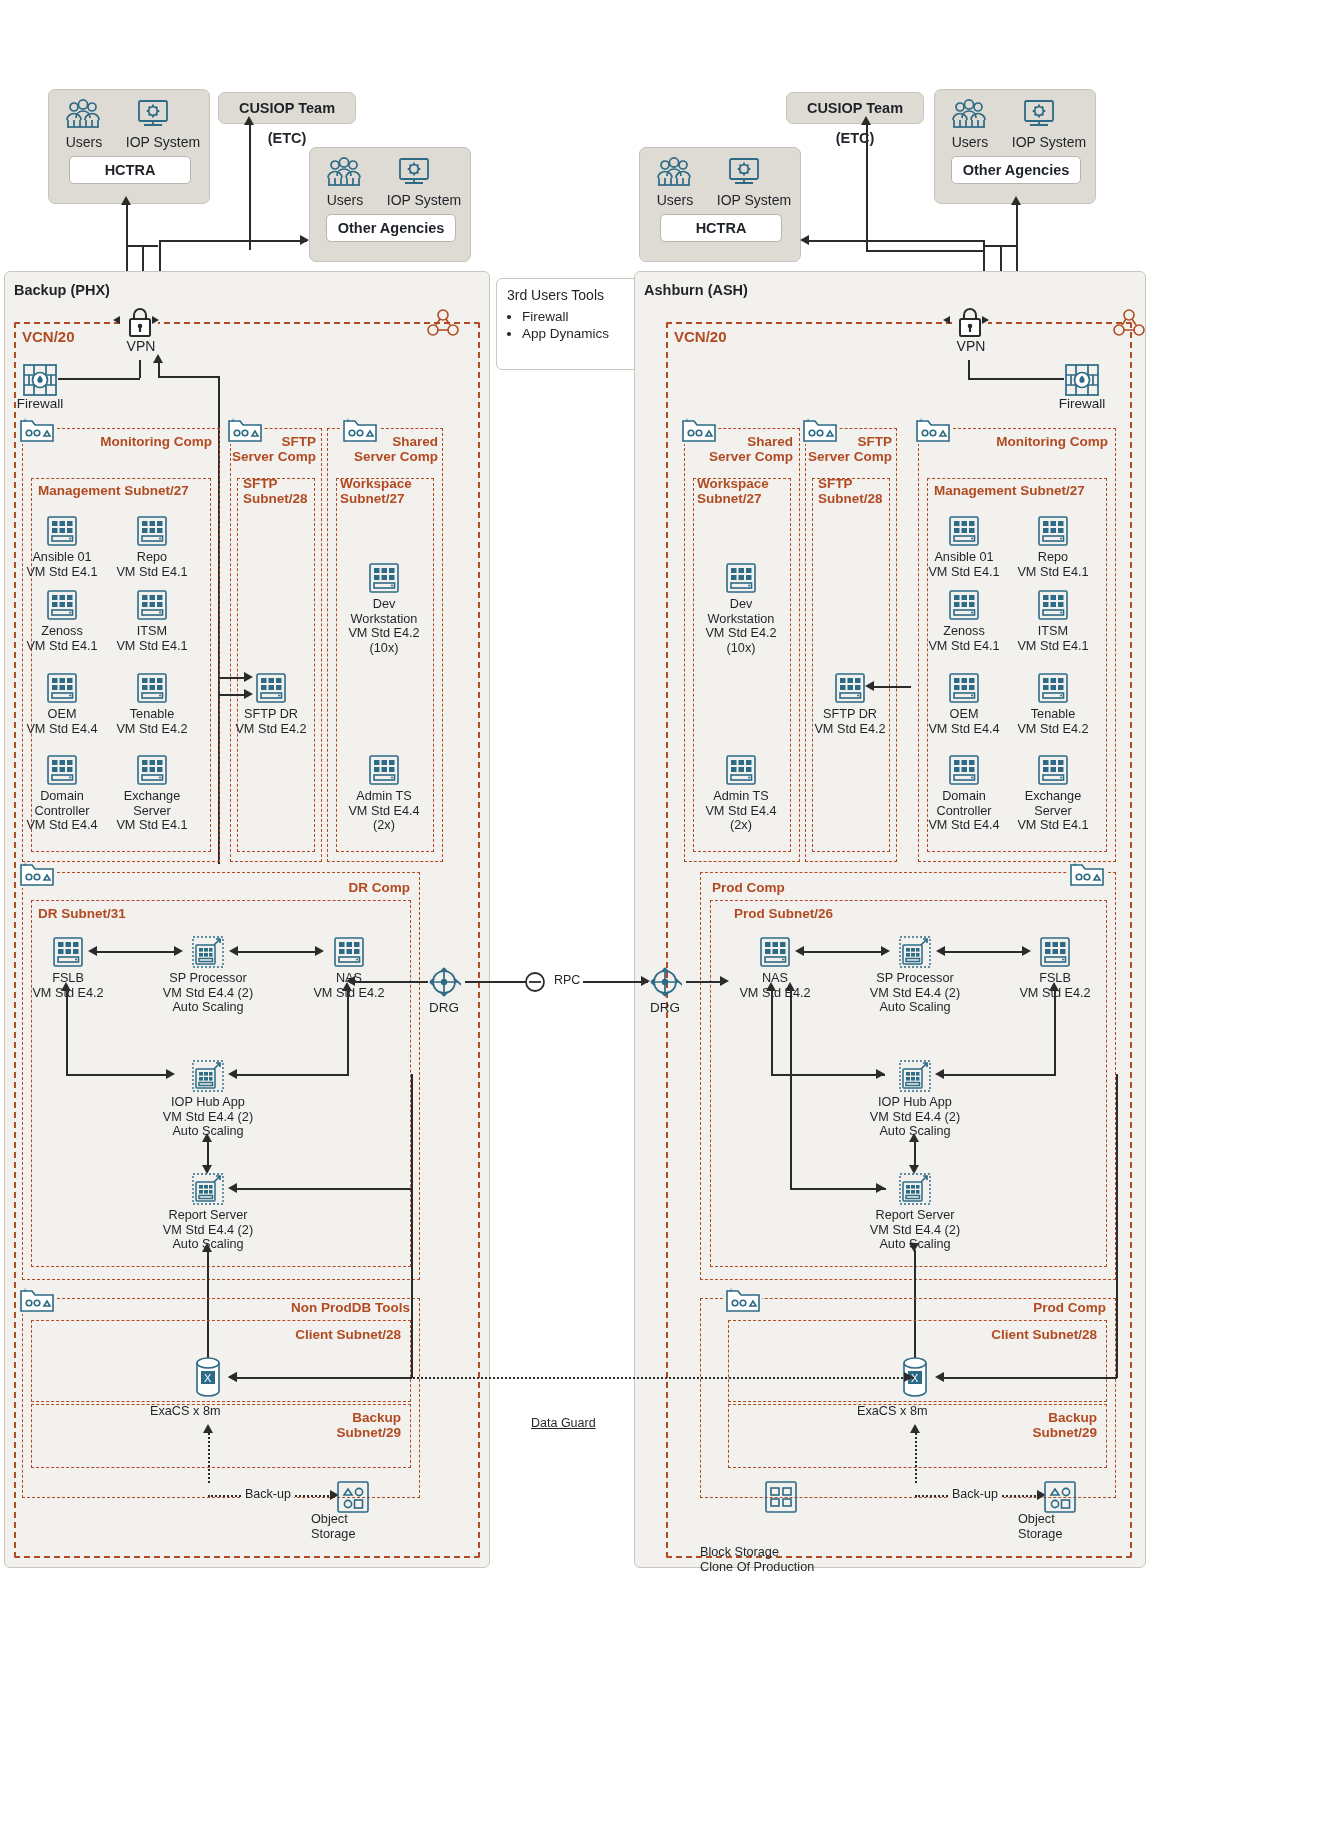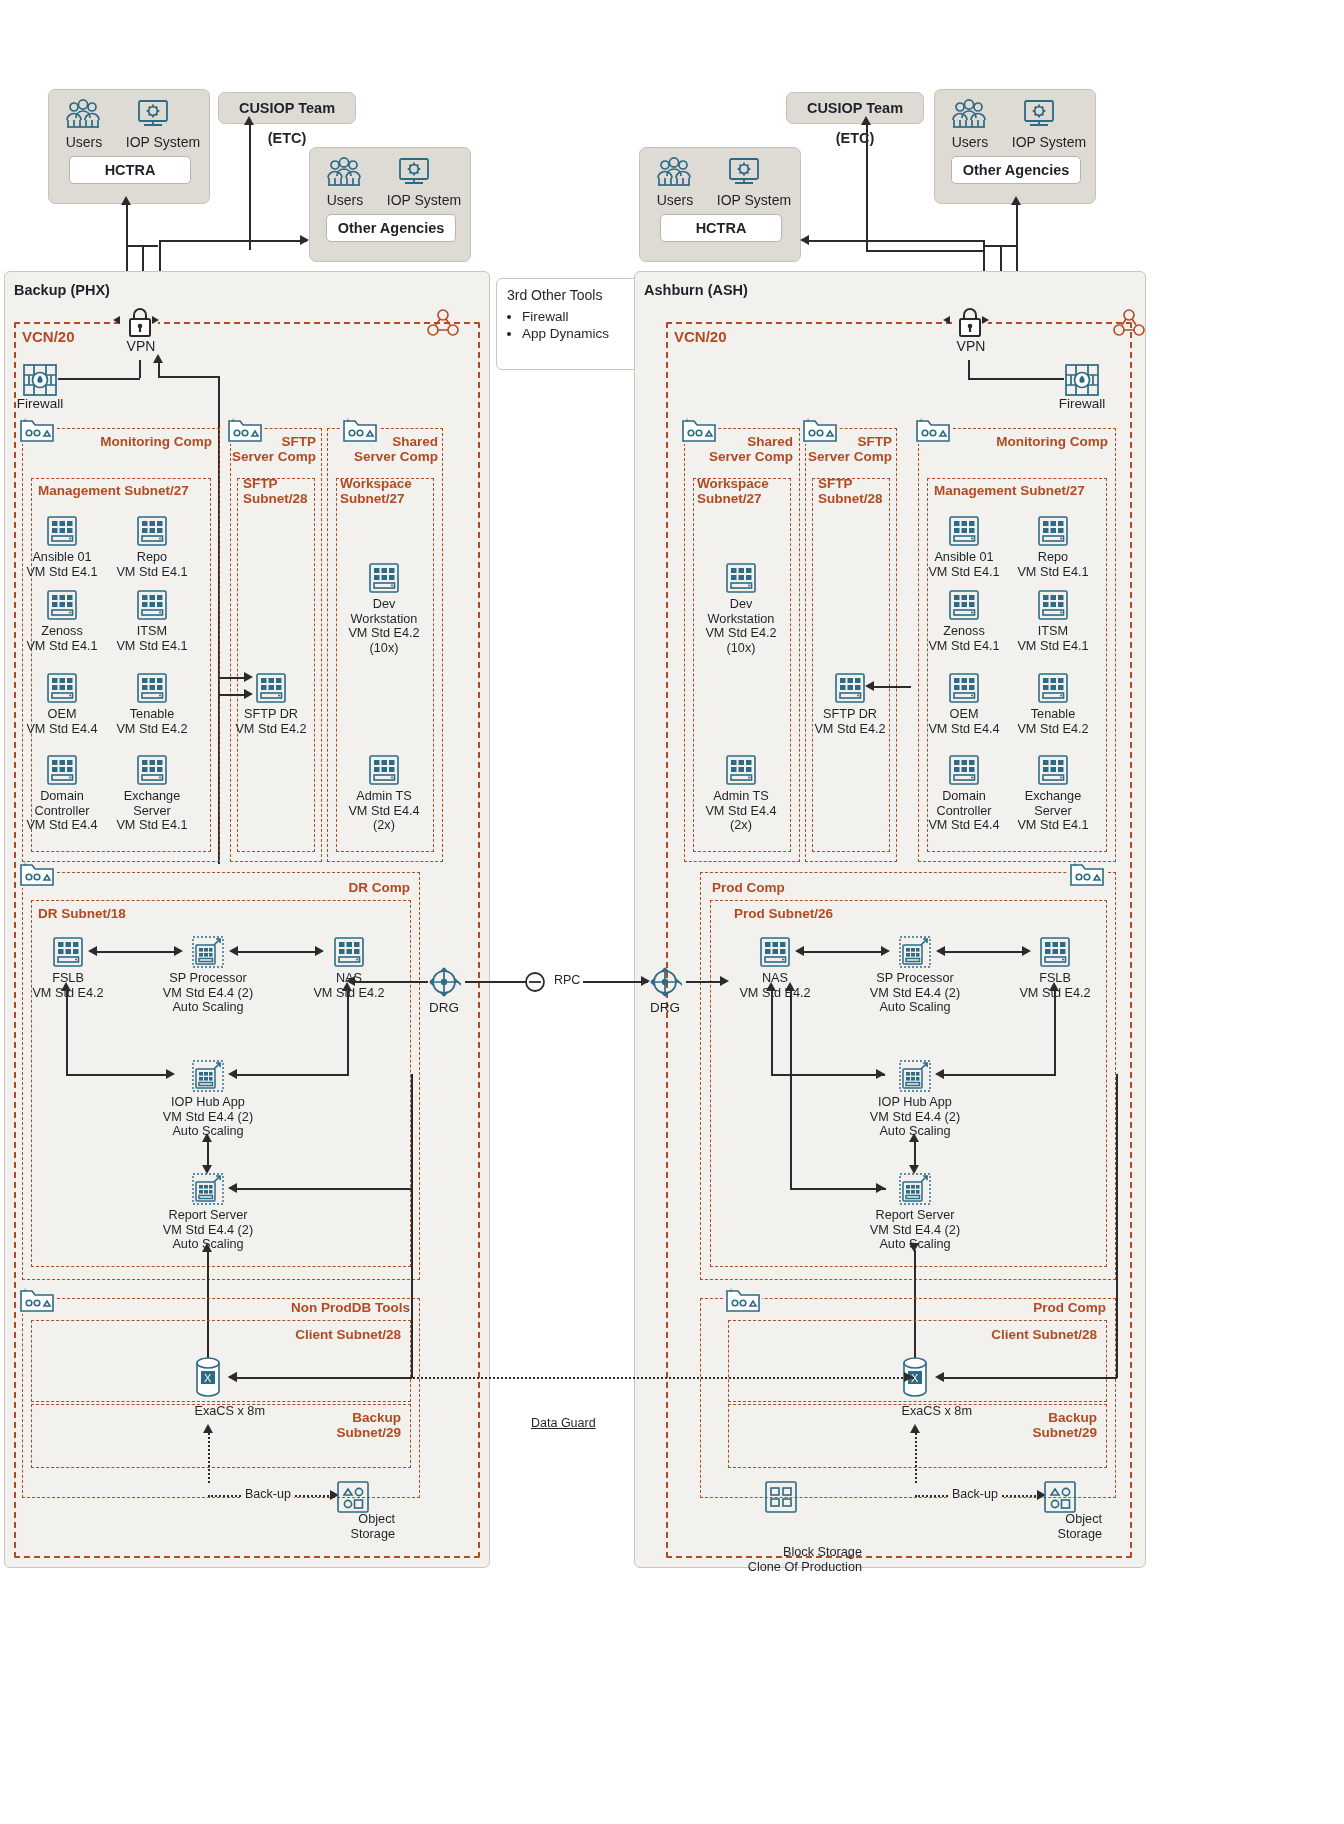--- a/index.html
+++ b/index.html
@@ -50,21 +50,21 @@
 
   .edge-label{position:absolute;font-size:12.5px;color:#1f2328;background:#f2f1ee;padding:0 3px;}
   .edge-label.onwhite{background:#ffffff;}
 
   
   .toolbox{background:#fff;border:1px solid #c9c6bf;border-radius:6px;}
   .toolbox .t{font-size:14px;color:#1f2328;font-weight:normal;}
   .toolbox ul{margin:5px 0 0 0;padding-left:15px;}
   .toolbox li{font-size:13.5px;line-height:17px;}
 
-  .small-cap{font-size:12.7px;line-height:14.6px;text-align:right;color:#1f2328;white-space:pre-line;}
+  .small-cap{font-size:12.7px;line-height:14.6px;text-align:left;color:#1f2328;white-space:pre-line;}
 </style>
 </head>
 <body>
 
 <div id="page">
 
 
   <div class="abs greybox" style="left:48px;top:89px;width:160px;height:113px;">
     <div class="abs" style="left:14px;top:8px;">
       <svg width="40" height="34" viewBox="0 0 40 34">
@@ -212,21 +212,21 @@
   <div class="abs arw arw-d" style="left:995px;top:305px;"></div>
   <div class="abs ln lnv" style="left:983px;top:240px;height:69px;"></div>
   <div class="abs arw arw-d" style="left:978px;top:305px;"></div>
   <div class="abs ln lnh" style="left:806px;top:240px;width:177px;"></div>
   <div class="abs arw arw-l" style="left:800px;top:235px;"></div>
   <div class="abs ln lnv" style="left:866px;top:122px;height:128px;"></div>
   <div class="abs arw arw-u" style="left:861px;top:116px;"></div>
   <div class="abs ln lnh" style="left:866px;top:250px;width:117px;"></div>
 
   <div class="abs toolbox" style="left:496px;top:278px;width:122px;height:74px;padding:8px 10px;">
-    <div class="t">3rd Other Tools</div>
+    <div class="t">3rd Users Tools</div>
     <ul>
       <li>Firewall</li>
       <li>App Dynamics</li>
     </ul>
   </div>
 
   <div class="abs region" style="left:4px;top:271px;width:484px;height:1295px;"></div>
   <div class="region-title" style="left:14px;top:282px;">Backup (PHX)</div>
 
   <div class="abs vcn" style="left:14px;top:322px;width:462px;height:1232px;"></div>
@@ -540,21 +540,21 @@
       <path d="M2 5h11l3 4h18v16H2z"></path>
           <text x="4" y="7" font-size="7" fill="#2d6a85" stroke="none">+</text>
       <circle cx="10" cy="17" r="2.8"></circle>
           <circle cx="18" cy="17" r="2.8"></circle>
           <path d="M25 20l3-5 3 5z"></path>
         </g>
       </svg>
   </div>
   <div class="olabel" style="left:280px;top:880px;width:130px;text-align:right;">DR Comp</div>
   <div class="abs subnet" style="left:31px;top:900px;width:378px;height:365px;"></div>
-  <div class="olabel" style="left:38px;top:906px;">DR Subnet/18</div>
+  <div class="olabel" style="left:38px;top:906px;">DR Subnet/31</div>
 
   <div class="node" style="left:13px;top:935px;">
     <div class="vmicon"><svg width="34" height="34" viewBox="0 0 34 34">
           <g stroke="#2d6a85" stroke-width="1.6" fill="none">
             <rect x="3" y="3" width="28" height="28" rx="1.5"></rect>
             <rect x="7" y="7" width="5.5" height="5" fill="#2d6a85" stroke="none"></rect>
             <rect x="14.5" y="7" width="5.5" height="5" fill="#2d6a85" stroke="none"></rect>
             <rect x="22" y="7" width="5.5" height="5" fill="#2d6a85" stroke="none"></rect>
             <rect x="7" y="14" width="5.5" height="5" fill="#2d6a85" stroke="none"></rect>
             <rect x="14.5" y="14" width="5.5" height="5" fill="#2d6a85" stroke="none"></rect>

